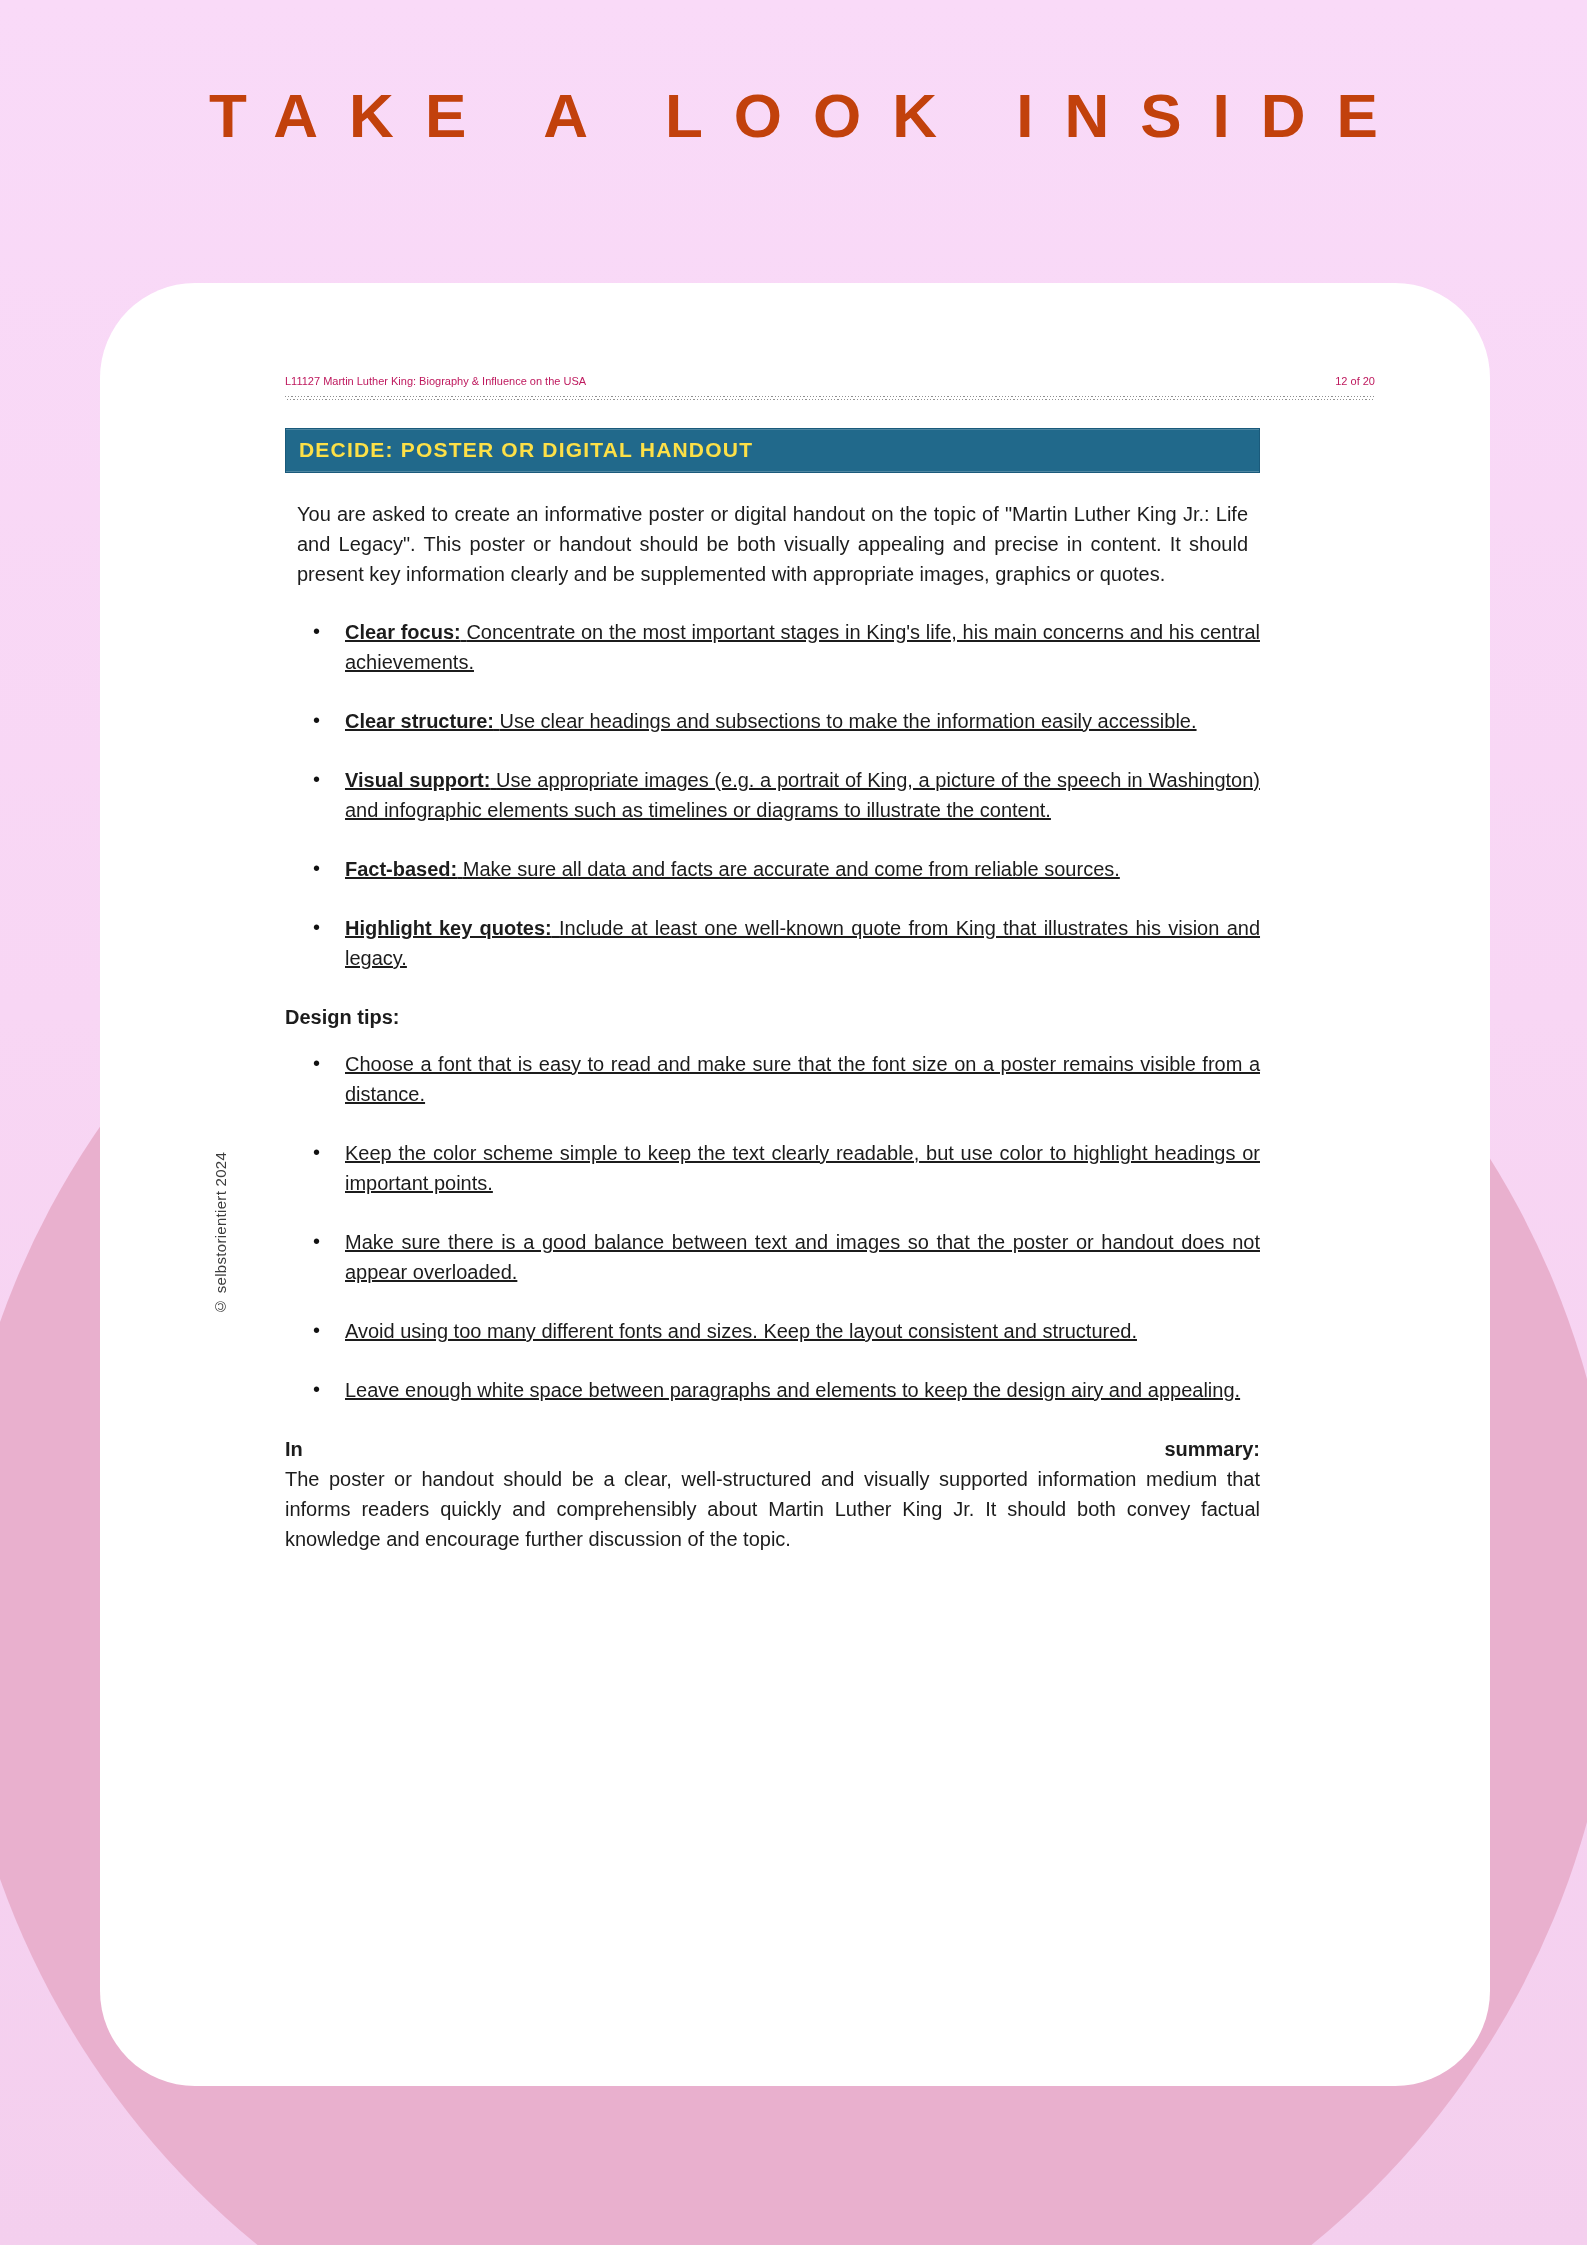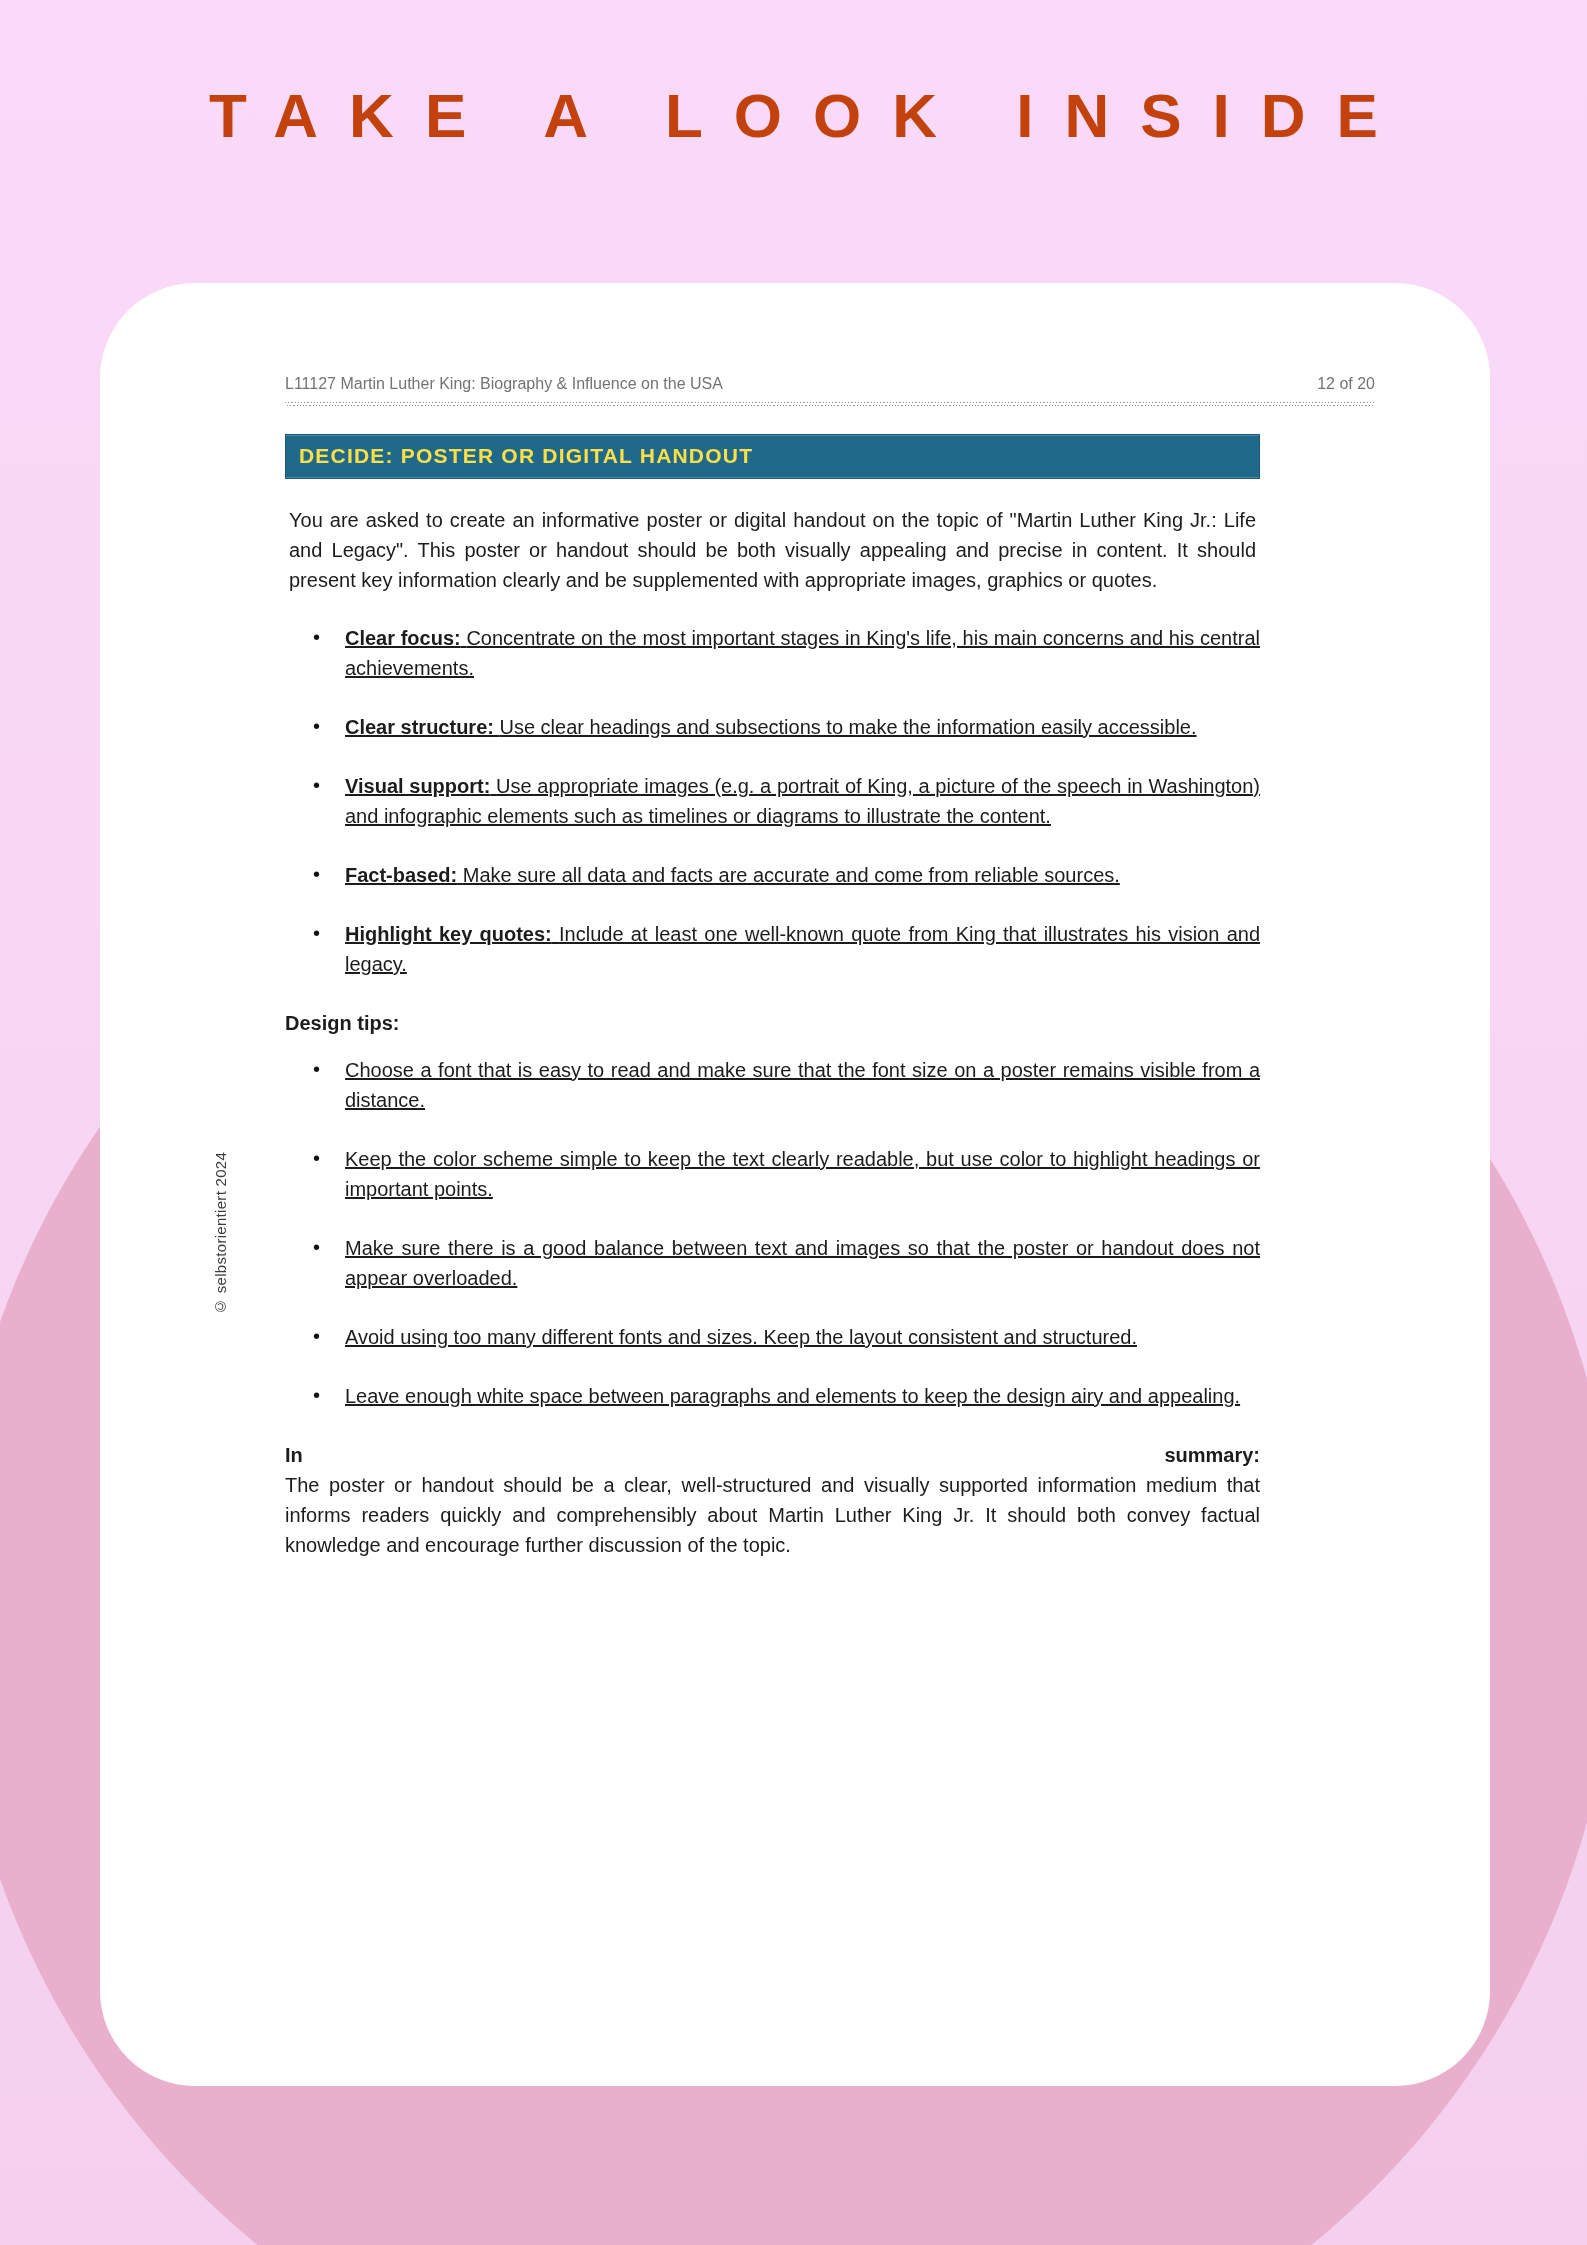--- a/index.html
+++ b/index.html
@@ -26,21 +26,21 @@
     position:absolute;left:112px;top:812px;height:220px;
     writing-mode:vertical-rl;transform:rotate(180deg);
     font-size:15px;color:#3c3c3c;letter-spacing:0.3px;
     display:flex;align-items:center;
   }
   .doc{
     position:absolute;left:185px;top:92px;width:1090px;
   }
   .doc-header{
     display:flex;justify-content:space-between;align-items:flex-end;
-    font-size:16px;color:#737373;padding-bottom:9px;
+    font-size:11px;color:#be185d;padding-bottom:9px;
   }
   .dotted-rule{
     height:4px;width:100%;
     background-image:
       repeating-linear-gradient(90deg,#8f8f8f 0 1.2px,transparent 1.2px 3.2px),
       repeating-linear-gradient(90deg,#8f8f8f 0 1.2px,transparent 1.2px 3.2px);
     background-size:100% 1px,100% 1px;
     background-position:0 0,1.6px 3px;
     background-repeat:no-repeat;
   }
@@ -50,21 +50,21 @@
   }
   .section-bar{
     box-sizing:border-box;
     background:#21698b;border:1px solid #1a5a7b;
     box-shadow:inset 0 5px 0 -4px #4e87a2, inset 0 -7px 0 -6px #4e87a2;
     padding:6px 13px 7px;margin-bottom:26px;
   }
   .section-bar span{
     color:#fde047;font-weight:700;font-size:21px;letter-spacing:1.2px;
   }
-  .para{margin:0 4px 28px;text-align:justify;}
+  .para{margin:0 12px 28px;text-align:justify;}
   .heading{margin:0 0 17px;font-weight:700;}
   .bullets{list-style:none;margin:0;padding:0;text-decoration:underline;}
   .bullets li{
     position:relative;padding-left:60px;margin-bottom:29px;text-align:justify;
   }
   .bullets li::before{
     content:"\2022";position:absolute;left:28px;top:-1px;font-size:20px;color:#111;
   }
   .b{font-weight:700;}
   .summary-row{

